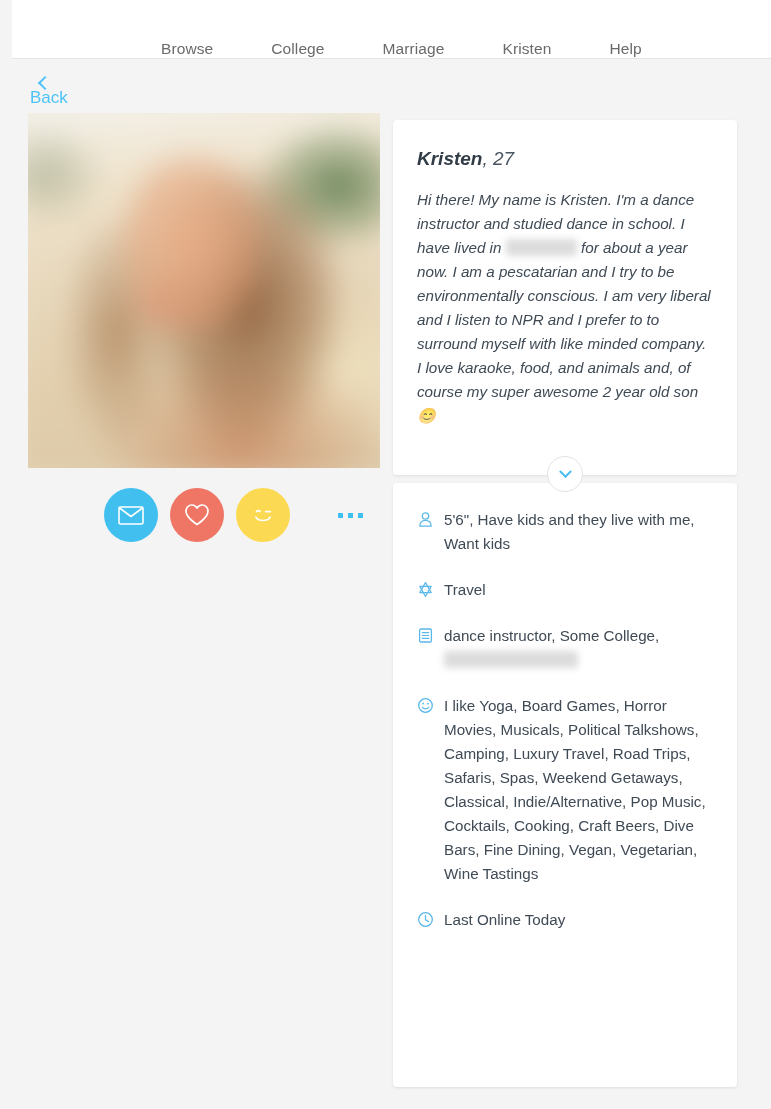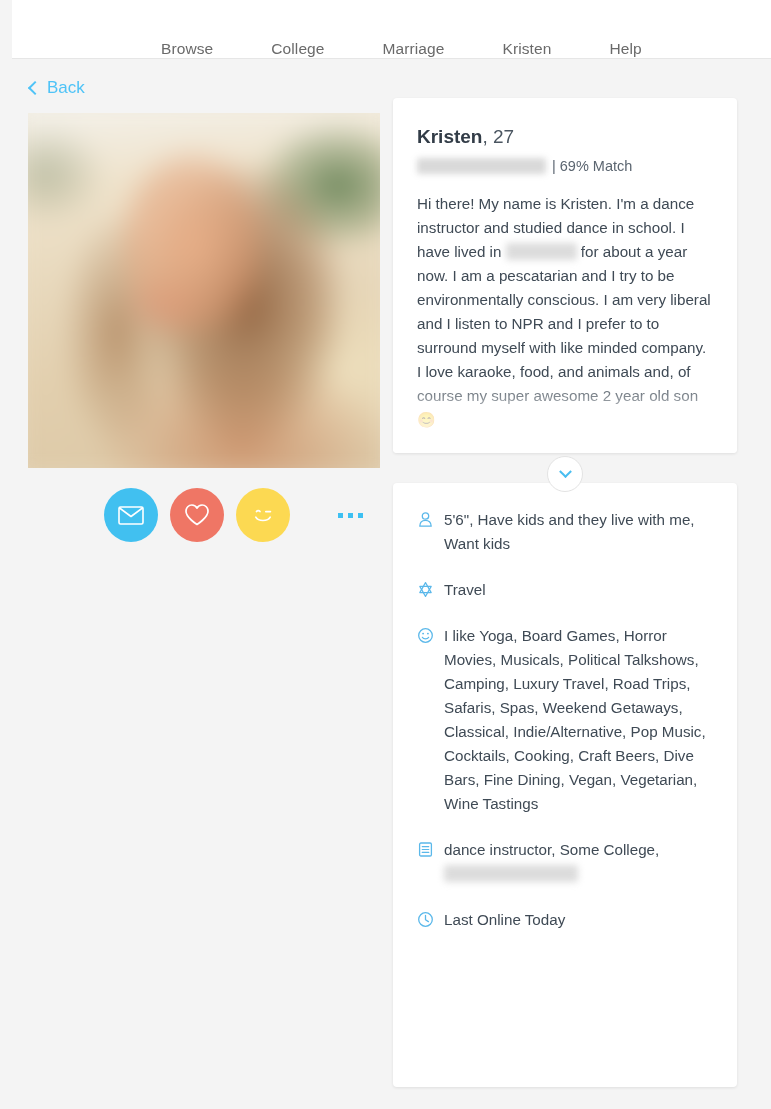--- a/index.html
+++ b/index.html
@@ -30,20 +30,21 @@
     cursor: pointer;
     white-space: nowrap;
   }
   .nav-item:last-child { margin-right: 6px; }
 
   
   .back-row {
     position: absolute; top: 78px; left: 30px;
     display: flex; align-items: center;
     cursor: pointer;
+    flex-direction: column;
   }
   .chev-left {
     width: 10px; height: 10px;
     border-left: 2px solid #4ec3f7;
     border-bottom: 2px solid #4ec3f7;
     transform: rotate(45deg);
     margin-right: 7px;
   }
   .back-text { font-size: 17px; color: #4ec3f7; }
 
@@ -93,21 +94,21 @@
     display: block; width: 5px; height: 5px; background: #3dc0f2;
   }
 
   
   .card {
     position: absolute; left: 393px; width: 344px;
     background: #ffffff;
     border-radius: 4px;
     box-shadow: 0 1px 3px rgba(0,0,0,.09);
   }
-  .card-bio { top: 98px; height: 355px; overflow: hidden; }
+  .card-bio { top: 120px; height: 355px; overflow: hidden; font-style: italic; }
   .card-details { top: 483px; height: 604px; }
 
   .bio-inner { padding: 28px 26px 0 24px; position: relative; height: 100%; }
   .name-line { font-size: 19px; color: #323c47; margin-bottom: 10px; }
   .name-line .nm { font-weight: bold; }
   .name-line .age { font-weight: normal; color: #4a5560; }
 
   .loc-line { font-size: 14.5px; color: #5b6570; display: flex; align-items: center; }
   .redacted {
     color: transparent;
@@ -228,24 +229,20 @@
       <i></i>
       <i></i>
     </div>
   </div>
 
   <div class="card card-bio">
     <div class="bio-inner">
       <div class="name-line">
         <span class="nm">Kristen</span><span class="age">, 27</span>
       </div>
-      <div class="loc-line">
-        <span class="redacted">Henderson, Nevada</span>
-        <span class="match">| 69% Match</span>
-      </div>
       <div class="bio-text"><span>Hi there! My name is Kristen. I'm a dance instructor and studied dance in school. I have lived in </span><span class="redacted-inline">Las Vegas</span><span> for about a year now. I am a pescatarian and I try to be environmentally conscious. I am very liberal and I listen to NPR and I prefer to to surround myself with like minded company. I love karaoke, food, and animals and, of course my super awesome 2 year old son </span><span class="emoji">😊</span></div>
       <div class="bio-fade"></div>
     </div>
   </div>
 
   <div class="expand-btn">
     <span class="chev-down"></span>
   </div>
 
   <div class="card card-details">
@@ -262,44 +259,44 @@
       </div>
 
       <div class="detail-row">
         <span class="detail-icon">
           <svg width="17" height="17" viewBox="0 0 17 17">
             <path d="M8.5 1.6 L14.2 11.6 L2.8 11.6 Z" fill="none" stroke="#5bb8ea" stroke-width="1.2" stroke-linejoin="round"></path>
             <path d="M8.5 15.4 L2.8 5.4 L14.2 5.4 Z" fill="none" stroke="#5bb8ea" stroke-width="1.2" stroke-linejoin="round"></path>
           </svg>
         </span>
         <span class="detail-text"><span>Travel</span></span>
+      </div>
+
+      <div class="detail-row">
+        <span class="detail-icon">
+          <svg width="17" height="17" viewBox="0 0 17 17">
+            <rect x="2.6" y="2" width="11.8" height="13" rx="1.3" fill="none" stroke="#5bb8ea" stroke-width="1.3"></rect>
+            <path d="M5.2 5.6 H11.8 M5.2 8.5 H11.8 M5.2 11.4 H11.8" stroke="#5bb8ea" stroke-width="1.1" stroke-linecap="round"></path>
+          </svg>
+        </span>
+        <span class="detail-text"><span>dance instructor, Some College, </span><span class="redacted-inline">Greenwood College</span></span>
       </div>
 
       <div class="detail-row">
         <span class="detail-icon">
           <svg width="17" height="17" viewBox="0 0 17 17">
             <circle cx="8.5" cy="8.5" r="6.8" fill="none" stroke="#5bb8ea" stroke-width="1.3"></circle>
             <circle cx="6.1" cy="6.6" r=".95" fill="#5bb8ea"></circle>
             <circle cx="10.9" cy="6.6" r=".95" fill="#5bb8ea"></circle>
             <path d="M5.4 10.3 C6.7 12.3 10.3 12.3 11.6 10.3" fill="none" stroke="#5bb8ea" stroke-width="1.2" stroke-linecap="round"></path>
           </svg>
         </span>
         <span class="detail-text"><span>I like Yoga, Board Games, Horror Movies, Musicals, Political Talkshows, Camping, Luxury Travel, Road Trips, Safaris, Spas, Weekend Getaways, Classical, Indie/Alternative, Pop Music, Cocktails, Cooking, Craft Beers, Dive Bars, Fine Dining, Vegan, Vegetarian, Wine Tastings</span></span>
       </div>
 
-      <div class="detail-row">
-        <span class="detail-icon">
-          <svg width="17" height="17" viewBox="0 0 17 17">
-            <rect x="2.6" y="2" width="11.8" height="13" rx="1.3" fill="none" stroke="#5bb8ea" stroke-width="1.3"></rect>
-            <path d="M5.2 5.6 H11.8 M5.2 8.5 H11.8 M5.2 11.4 H11.8" stroke="#5bb8ea" stroke-width="1.1" stroke-linecap="round"></path>
-          </svg>
-        </span>
-        <span class="detail-text"><span>dance instructor, Some College, </span><span class="redacted-inline">Greenwood College</span></span>
-      </div>
-
 
       <div class="detail-row">
         <span class="detail-icon">
           <svg width="17" height="17" viewBox="0 0 17 17">
             <circle cx="8.5" cy="8.5" r="6.8" fill="none" stroke="#5bb8ea" stroke-width="1.3"></circle>
             <path d="M8.5 4.4 V8.7 L11.4 10.6" fill="none" stroke="#5bb8ea" stroke-width="1.3" stroke-linecap="round" stroke-linejoin="round"></path>
           </svg>
         </span>
         <span class="detail-text"><span>Last Online Today</span></span>
       </div>

